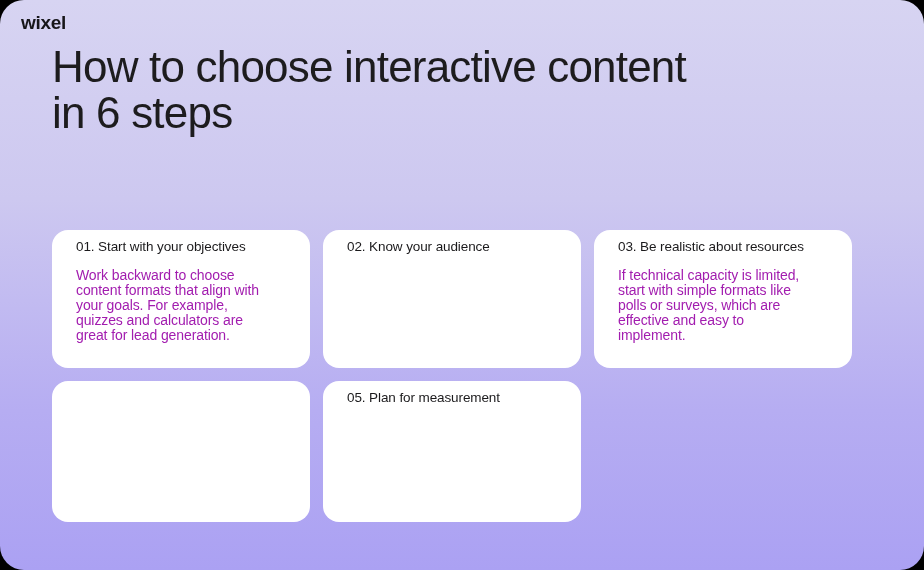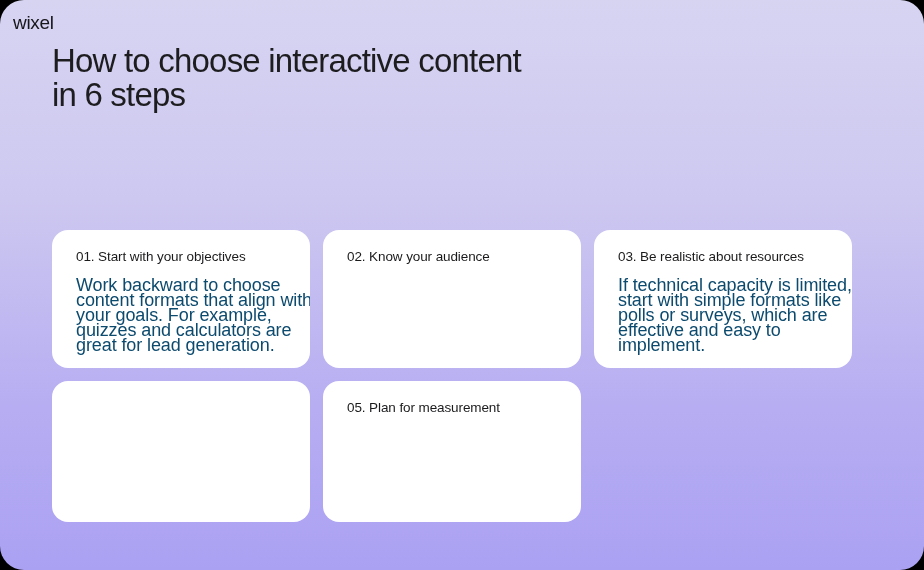--- a/index.html
+++ b/index.html
@@ -15,70 +15,70 @@
     position: absolute;
     left: 0; top: 0;
     width: 924px;
     height: 570px;
     border-radius: 24px;
     background: linear-gradient(180deg, #d7d4f2 0%, #cdc8f0 35%, #b6adf2 72%, #aba1f3 100%);
     overflow: hidden;
   }
   .logo {
     position: absolute;
-    left: 13px;
+    left: 21px;
     top: 12px;
     font-size: 19px;
-    font-weight: 400;
+    font-weight: 700;
     letter-spacing: -0.3px;
     color: #17161a;
   }
   .title {
     position: absolute;
     left: 52px;
     top: 44px;
-    font-size: 33px;
+    font-size: 44px;
     line-height: 1.04;
     font-weight: 400;
     letter-spacing: -0.8px;
     color: #1d1c1e;
     white-space: pre;
   }
   .grid {
     position: absolute;
     left: 52px;
     top: 230px;
     width: 800px;
     display: grid;
     grid-template-columns: repeat(3, 258px);
     grid-template-rows: 138px 141px;
     gap: 13px;
   }
   .card {
     background: #ffffff;
     border-radius: 16px;
-    padding: 19px 22px 16px 24px;
+    padding: 9px 22px 16px 24px;
     box-sizing: border-box;
     overflow: hidden;
   }
   .card h3 {
     margin: 0 0 14px 0;
     font-size: 13.5px;
     font-weight: 400;
     letter-spacing: -0.1px;
     color: #1b1a1c;
     white-space: nowrap;
   }
   .card p {
     margin: 0;
-    font-size: 18px;
+    font-size: 14px;
     line-height: 15px;
     letter-spacing: -0.1px;
     font-weight: 400;
-    color: #0c4a6e;
+    color: #a21caf;
     white-space: pre;
   }
 </style>
 </head>
 <body>
 
 <div class="canvas">
 
   <div class="logo">wixel</div>
 

